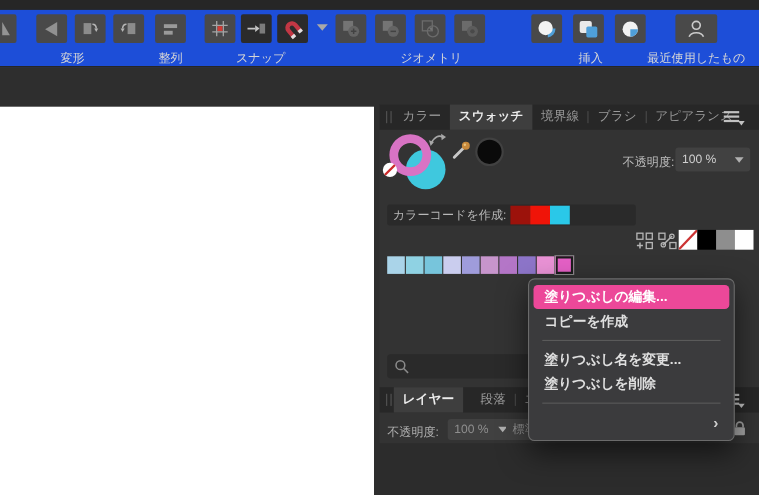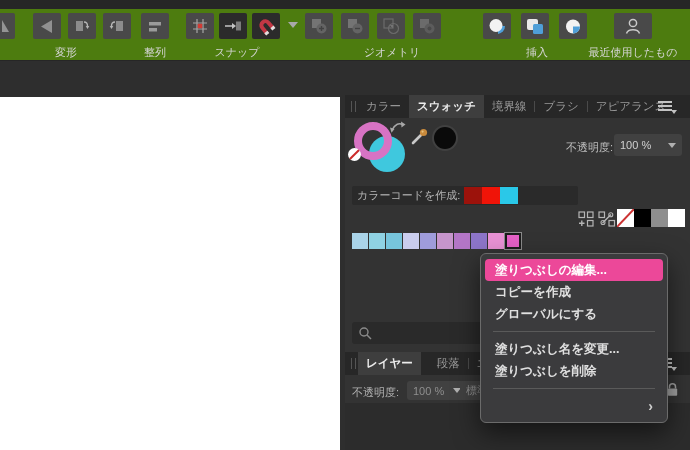--- a/index.html
+++ b/index.html
@@ -1,21 +1,21 @@
 <!DOCTYPE html>
 <html><head>
 <meta charset="utf-8">
 <style>
   html,body{margin:0;padding:0;background:#1b1b1b;}
   #app{position:relative;width:690px;height:450px;background:#2e2e2e;
        font-family:"Liberation Sans","DejaVu Sans",sans-serif;overflow:hidden;
        -webkit-font-smoothing:antialiased;color:#ccc;}
 
   
-  .toolbar{position:absolute;left:0;top:0;width:690px;height:60px;background:#4d7c0f;
+  .toolbar{position:absolute;left:0;top:0;width:690px;height:60px;background:#1d4ed8;
            border-bottom:1px solid #262626;}
   .titlestrip{position:absolute;left:0;top:0;width:690px;height:9px;background:#262626;}
   .tbtn{position:absolute;top:13px;width:28px;height:26px;background:#494949;border-radius:2px;
         display:flex;align-items:center;justify-content:center;}
   .tbtn.pressed{background:#2b2b2b;}
   .tbtn.dim svg{opacity:.42;}
   .tcaret{position:absolute;top:22px;width:0;height:0;border-left:5px solid transparent;
           border-right:5px solid transparent;border-top:6px solid #a9a9a9;}
   .tlabel{position:absolute;top:45px;font-size:11px;color:#d6d6d6;transform:translateX(-50%);
           white-space:nowrap;}
@@ -337,23 +337,20 @@
   </div>
   <div class="layers-body"></div>
 
   <div class="menu">
     <div class="mi hl">
       <span>塗りつぶしの編集...</span>
     </div>
     <div class="mi">
       <span>コピーを作成</span>
     </div>
-    <div class="mi">
-      <span>グローバルにする</span>
-    </div>
     <div class="msep"></div>
     <div class="mi">
       <span>塗りつぶし名を変更...</span>
     </div>
     <div class="mi">
       <span>塗りつぶしを削除</span>
     </div>
     <div class="msep"></div>
     <div class="mi">
       <span class="arrow">›</span>

